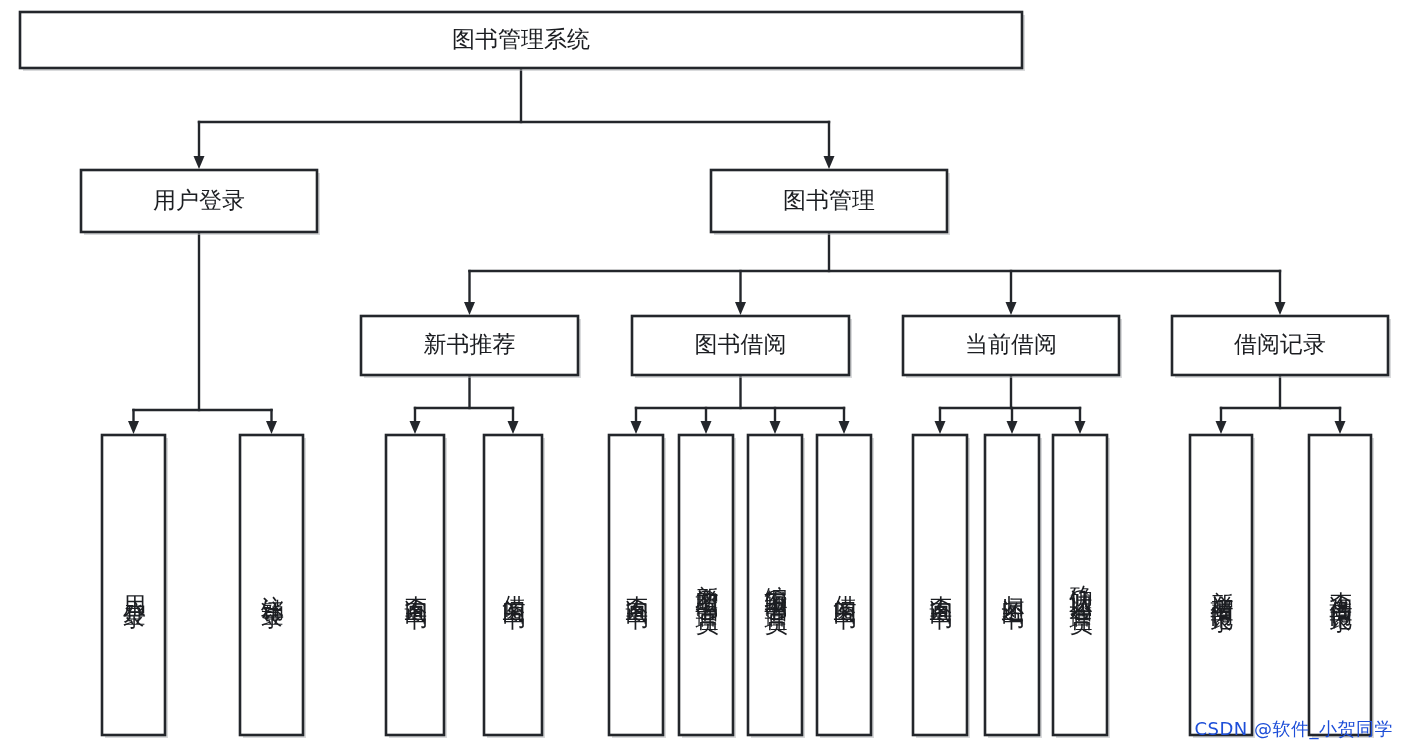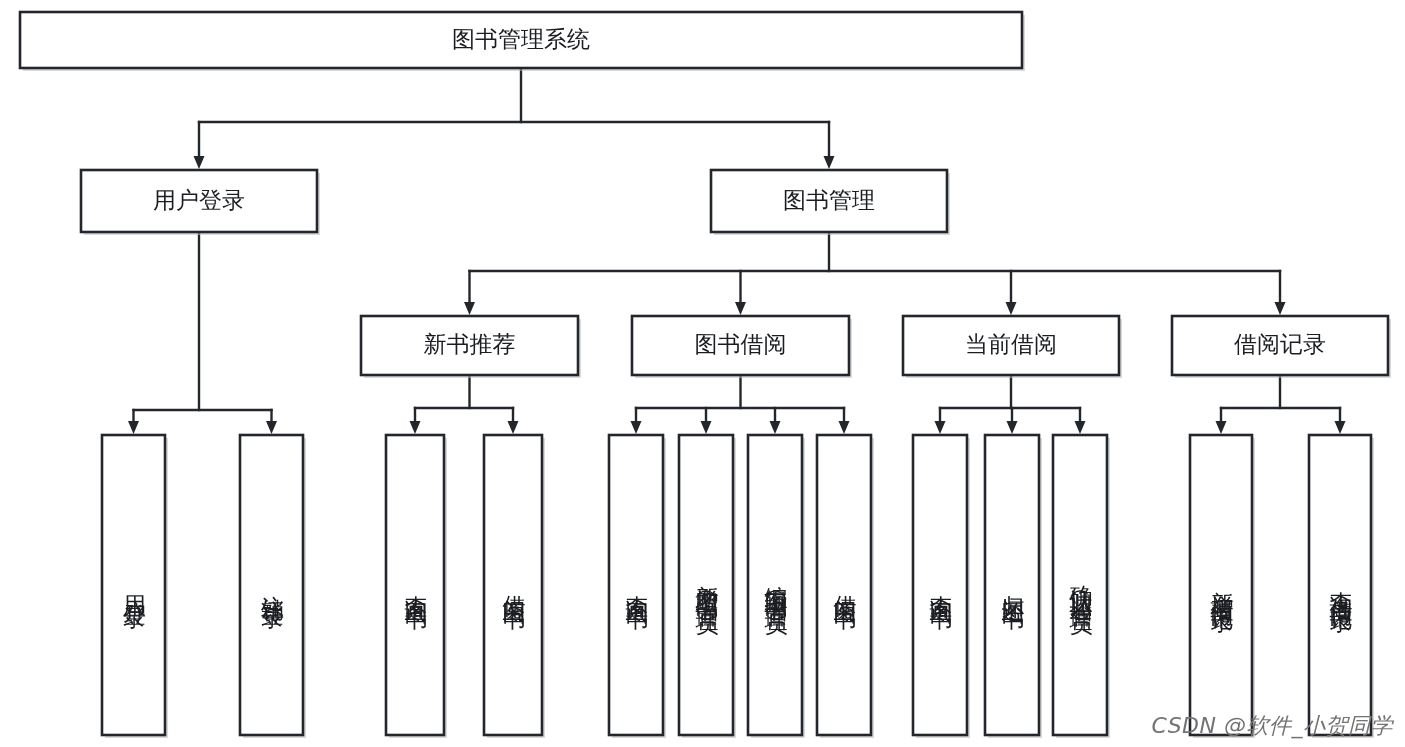--- a/index.html
+++ b/index.html
@@ -56,26 +56,25 @@
     font-size: 23px;
     writing-mode: vertical-rl;
     text-orientation: upright;
     letter-spacing: 4px;
   }
   .watermark {
     position: absolute;
     right: 12px;
     bottom: 6px;
     font-family: "DejaVu Sans", "Liberation Sans", sans-serif;
-    font-size: 22px;
-    color: #737373;
+    font-size: 18px;
+    color: #1d4ed8;
     letter-spacing: 0.5px;
     white-space: nowrap;
     pointer-events: none;
-    font-style: italic;
   }
 </style>
 </head>
 <body>
 
 <div id="diagram-root">
   <svg id="flow" viewBox="0 0 1405 747">
     <g id="edges-layer">
         <g>
           <line x1="521" y1="68" x2="521" y2="122" class="edge"></line>

